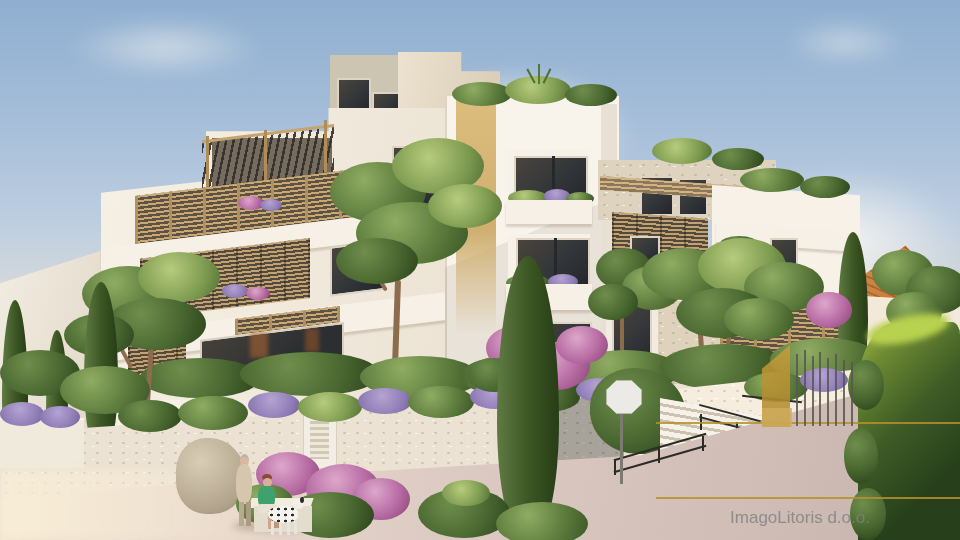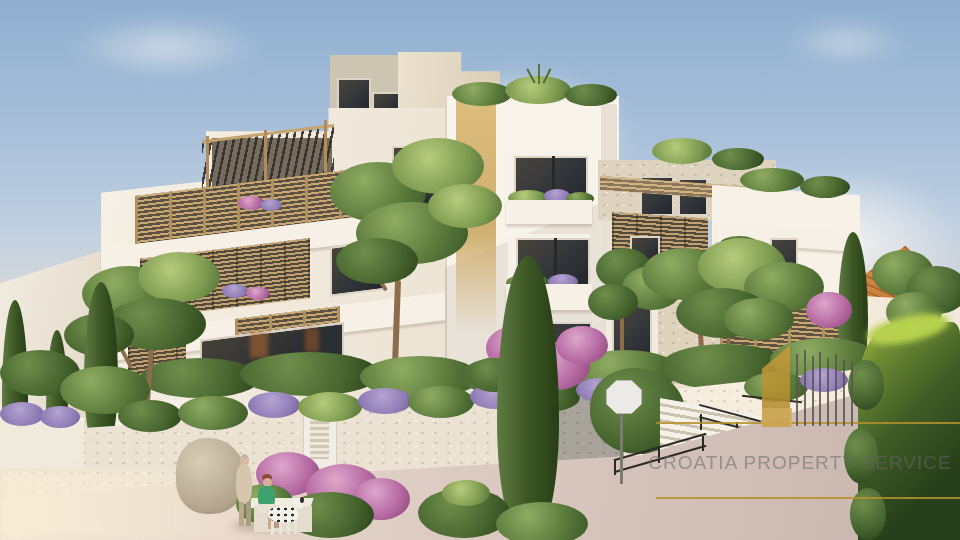--- a/index.html
+++ b/index.html
@@ -268,16 +268,16 @@
   <div class="a" style="left:762px;top:345px;width:28px;height:82px;clip-path:polygon(0 29%,100% 0,100% 100%,0 100%);background:linear-gradient(180deg,rgba(196,156,58,.88),rgba(172,133,42,.85))"></div>
   <div class="a" style="left:762px;top:408px;width:30px;height:19px;background:rgba(209,174,92,.8)"></div>
   <div class="a" style="left:796px;top:354px;width:2px;height:72px;background:rgba(88,86,80,.85)"></div>
   <div class="a" style="left:804px;top:350px;width:2px;height:76px;background:rgba(88,86,80,.85)"></div>
   <div class="a" style="left:812px;top:356px;width:2px;height:70px;background:rgba(88,86,80,.85)"></div>
   <div class="a" style="left:819px;top:352px;width:2px;height:74px;background:rgba(88,86,80,.85)"></div>
   <div class="a" style="left:827px;top:358px;width:2px;height:68px;background:rgba(88,86,80,.85)"></div>
   <div class="a" style="left:835px;top:354px;width:2px;height:72px;background:rgba(88,86,80,.85)"></div>
   <div class="a" style="left:843px;top:360px;width:2px;height:66px;background:rgba(88,86,80,.85)"></div>
   <div class="a" style="left:851px;top:362px;width:2px;height:64px;background:rgba(88,86,80,.85)"></div>
-  <div class="a wm-title" style="left:640px;top:452px;width:320px">CROATIA PROPERTY SERVICE</div>
   <div class="a wline" style="left:656px;top:497px;width:304px;height:2px"></div>
+  <div class="a wm-credit" style="left:640px;top:508px;width:320px">ImagoLitoris d.o.o.</div>
 
 </div>
 
 </body></html>

